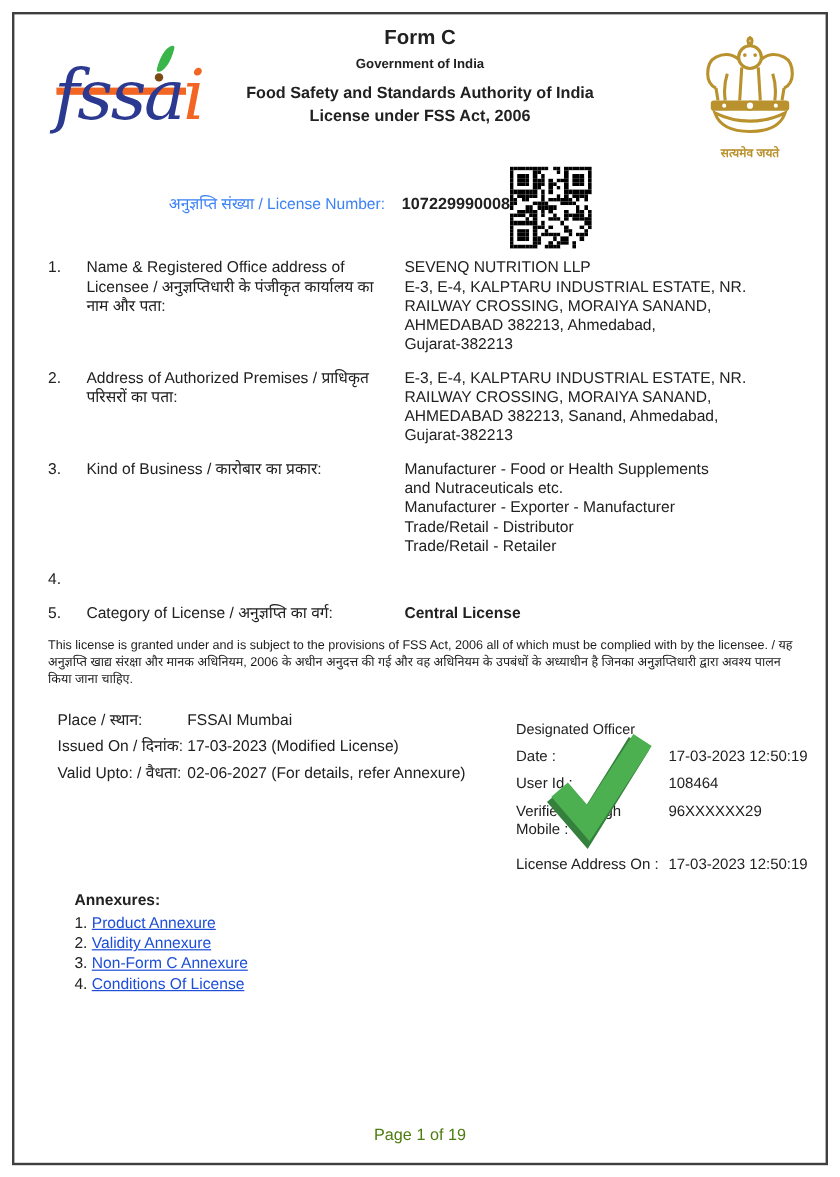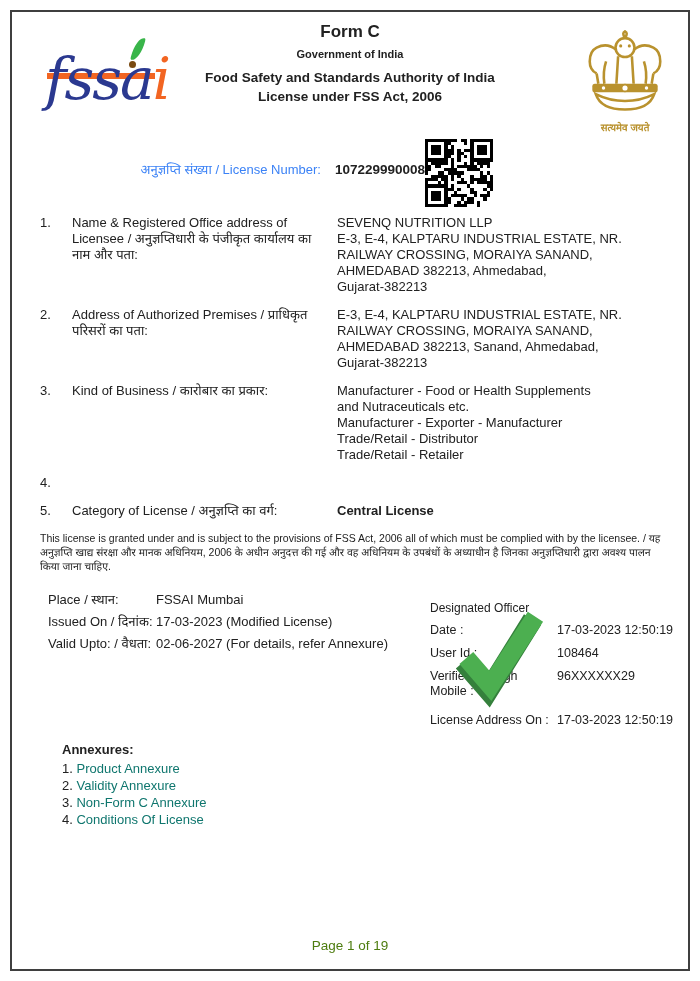--- a/index.html
+++ b/index.html
@@ -54,21 +54,21 @@
   .officer-row { display:grid; grid-template-columns:127px 1fr; margin-bottom:8px; }
   .officer-row.gap-top { margin-top:14px; }
   .officer-label, .officer-value { font-size:12.5px; line-height:15px; }
 
   .check-mark { position:absolute; left:450px; top:606px; width:96px; height:102px; }
 
   
   .annexures { position:absolute; left:62px; top:742px; }
   .annexures-heading { font-size:13px; font-weight:bold; margin-bottom:3px; }
   .annexure-item { font-size:13px; line-height:17px; }
-  .annexure-item a { color:#0f766e; cursor:pointer; }
+  .annexure-item a { color:#1d4ed8; text-decoration:underline; cursor:pointer; }
 
   
   .page-footer { position:absolute; left:0; right:0; top:938px; text-align:center; font-size:13.5px; color:#4d7c0f; }
 </style>
 </head>
 <body>
 
 <div class="page">
   <div class="page-border"></div>
 

